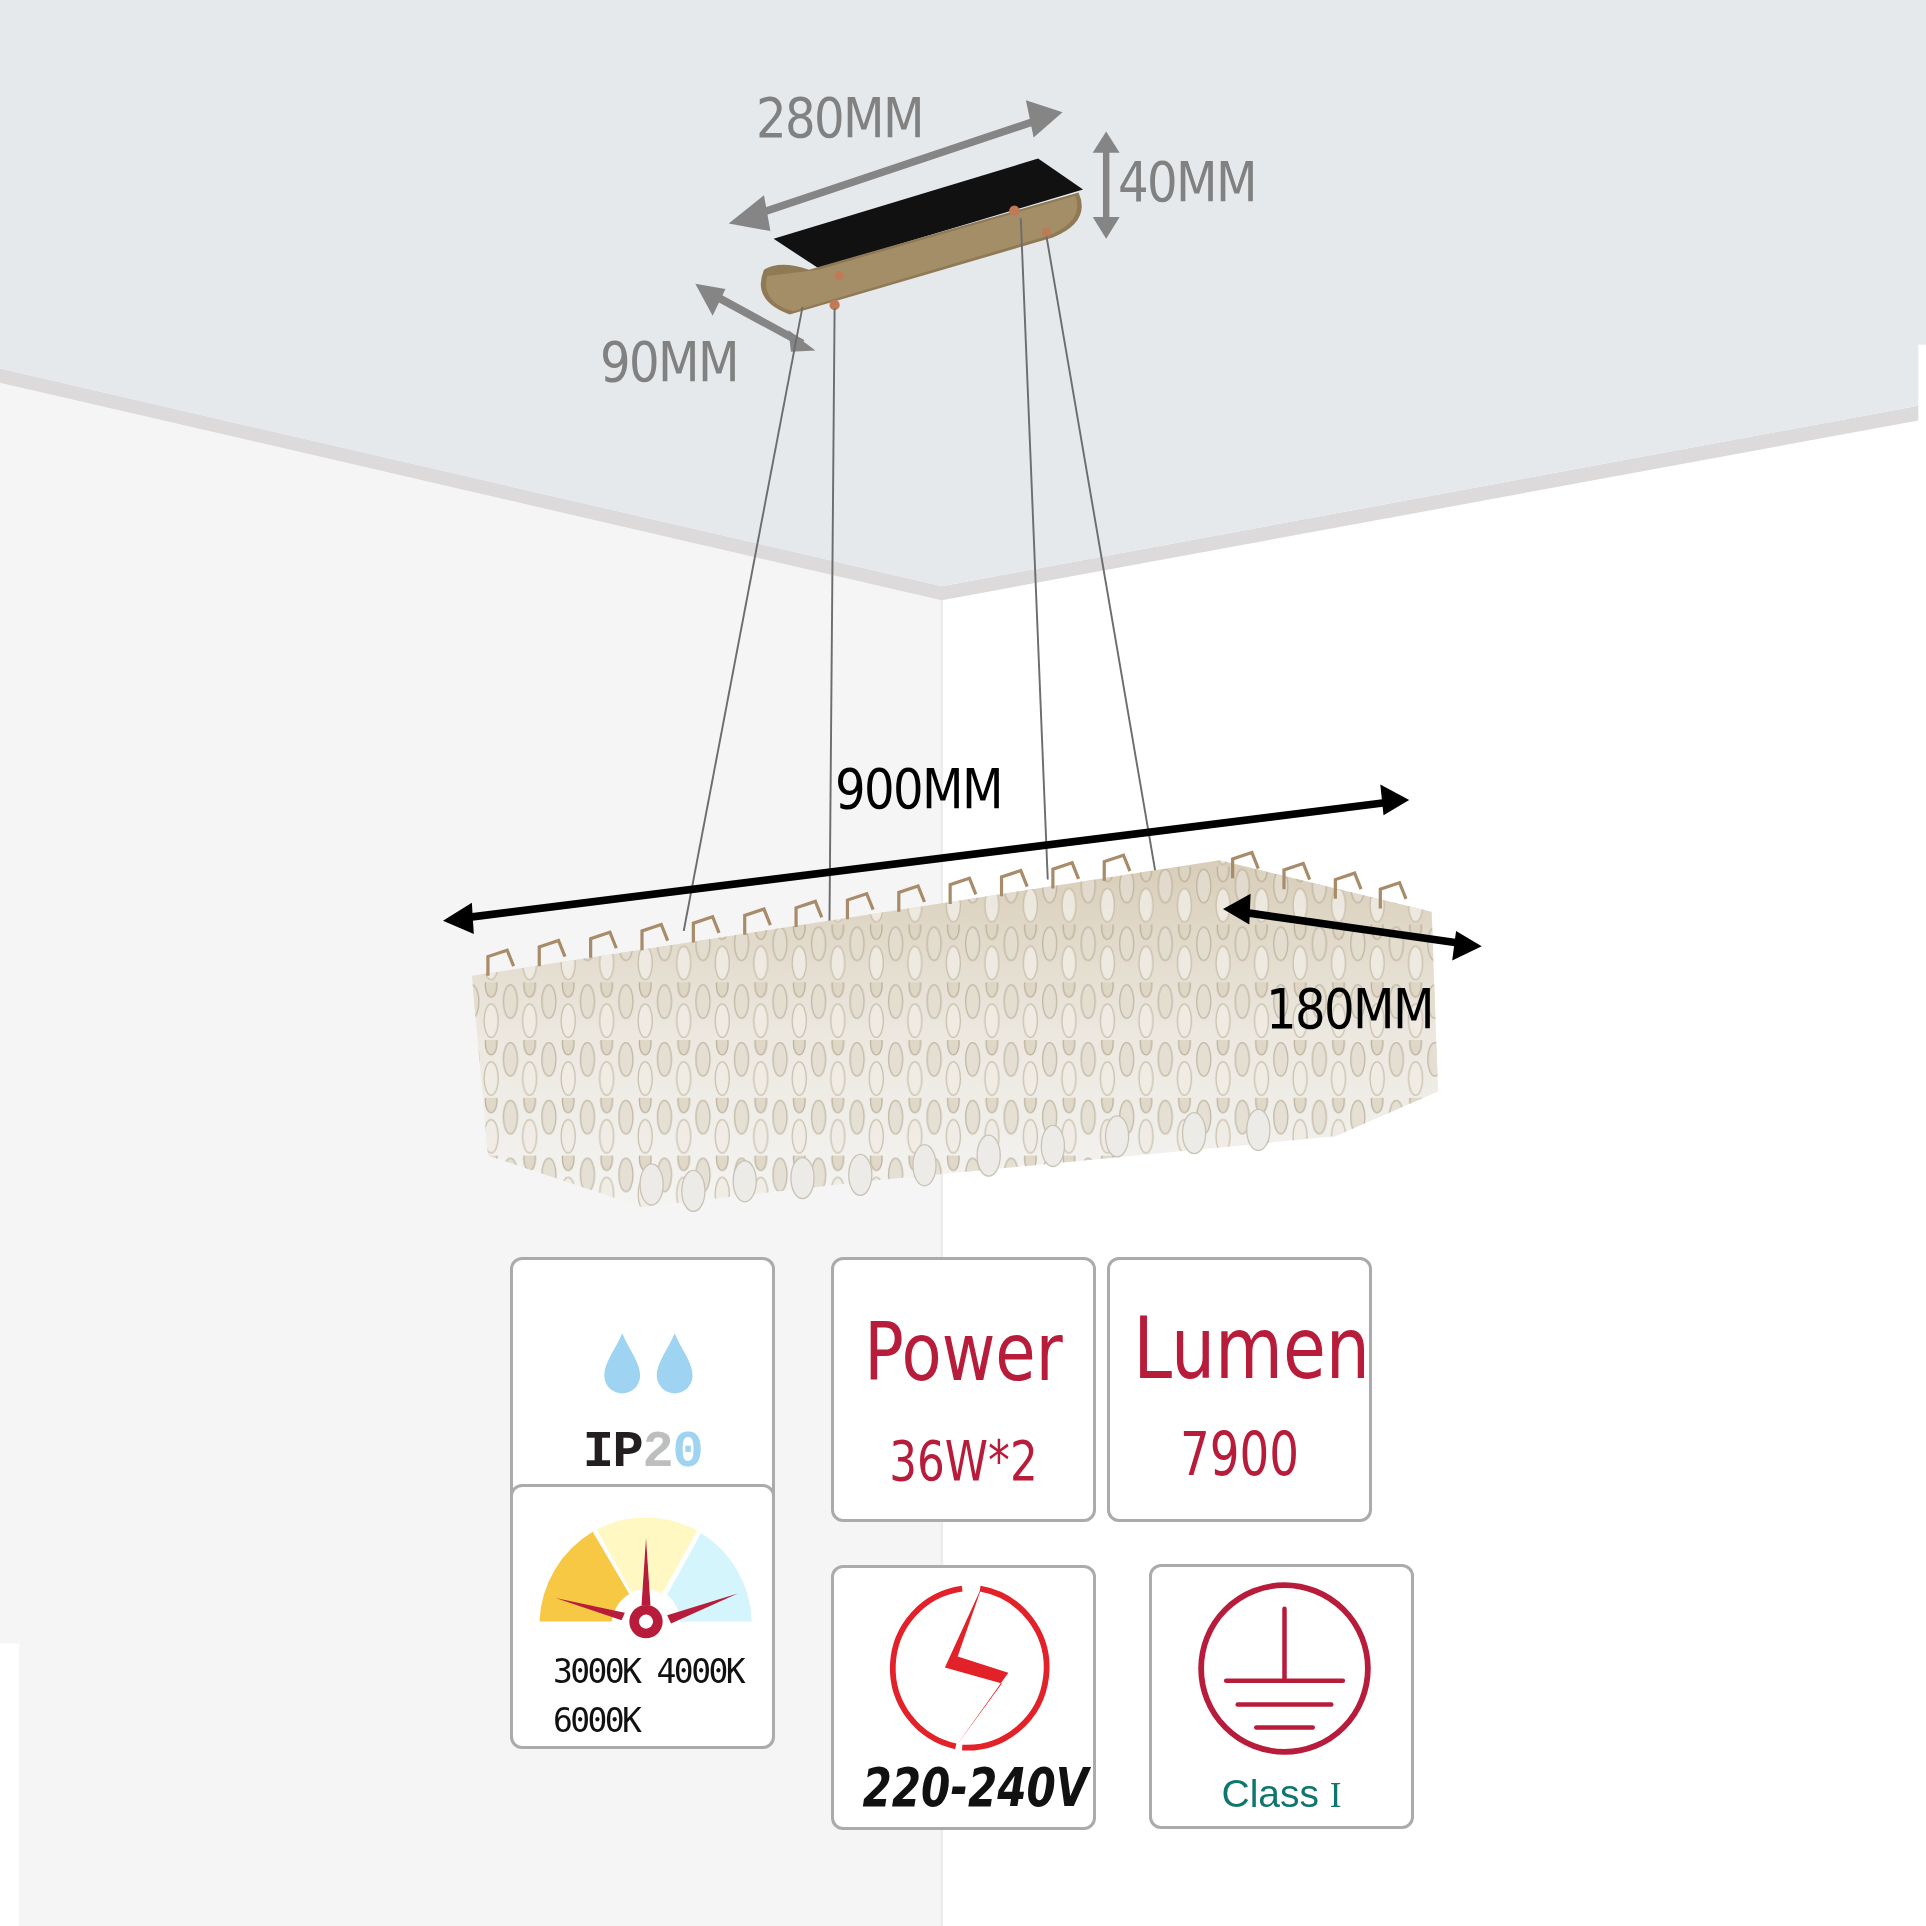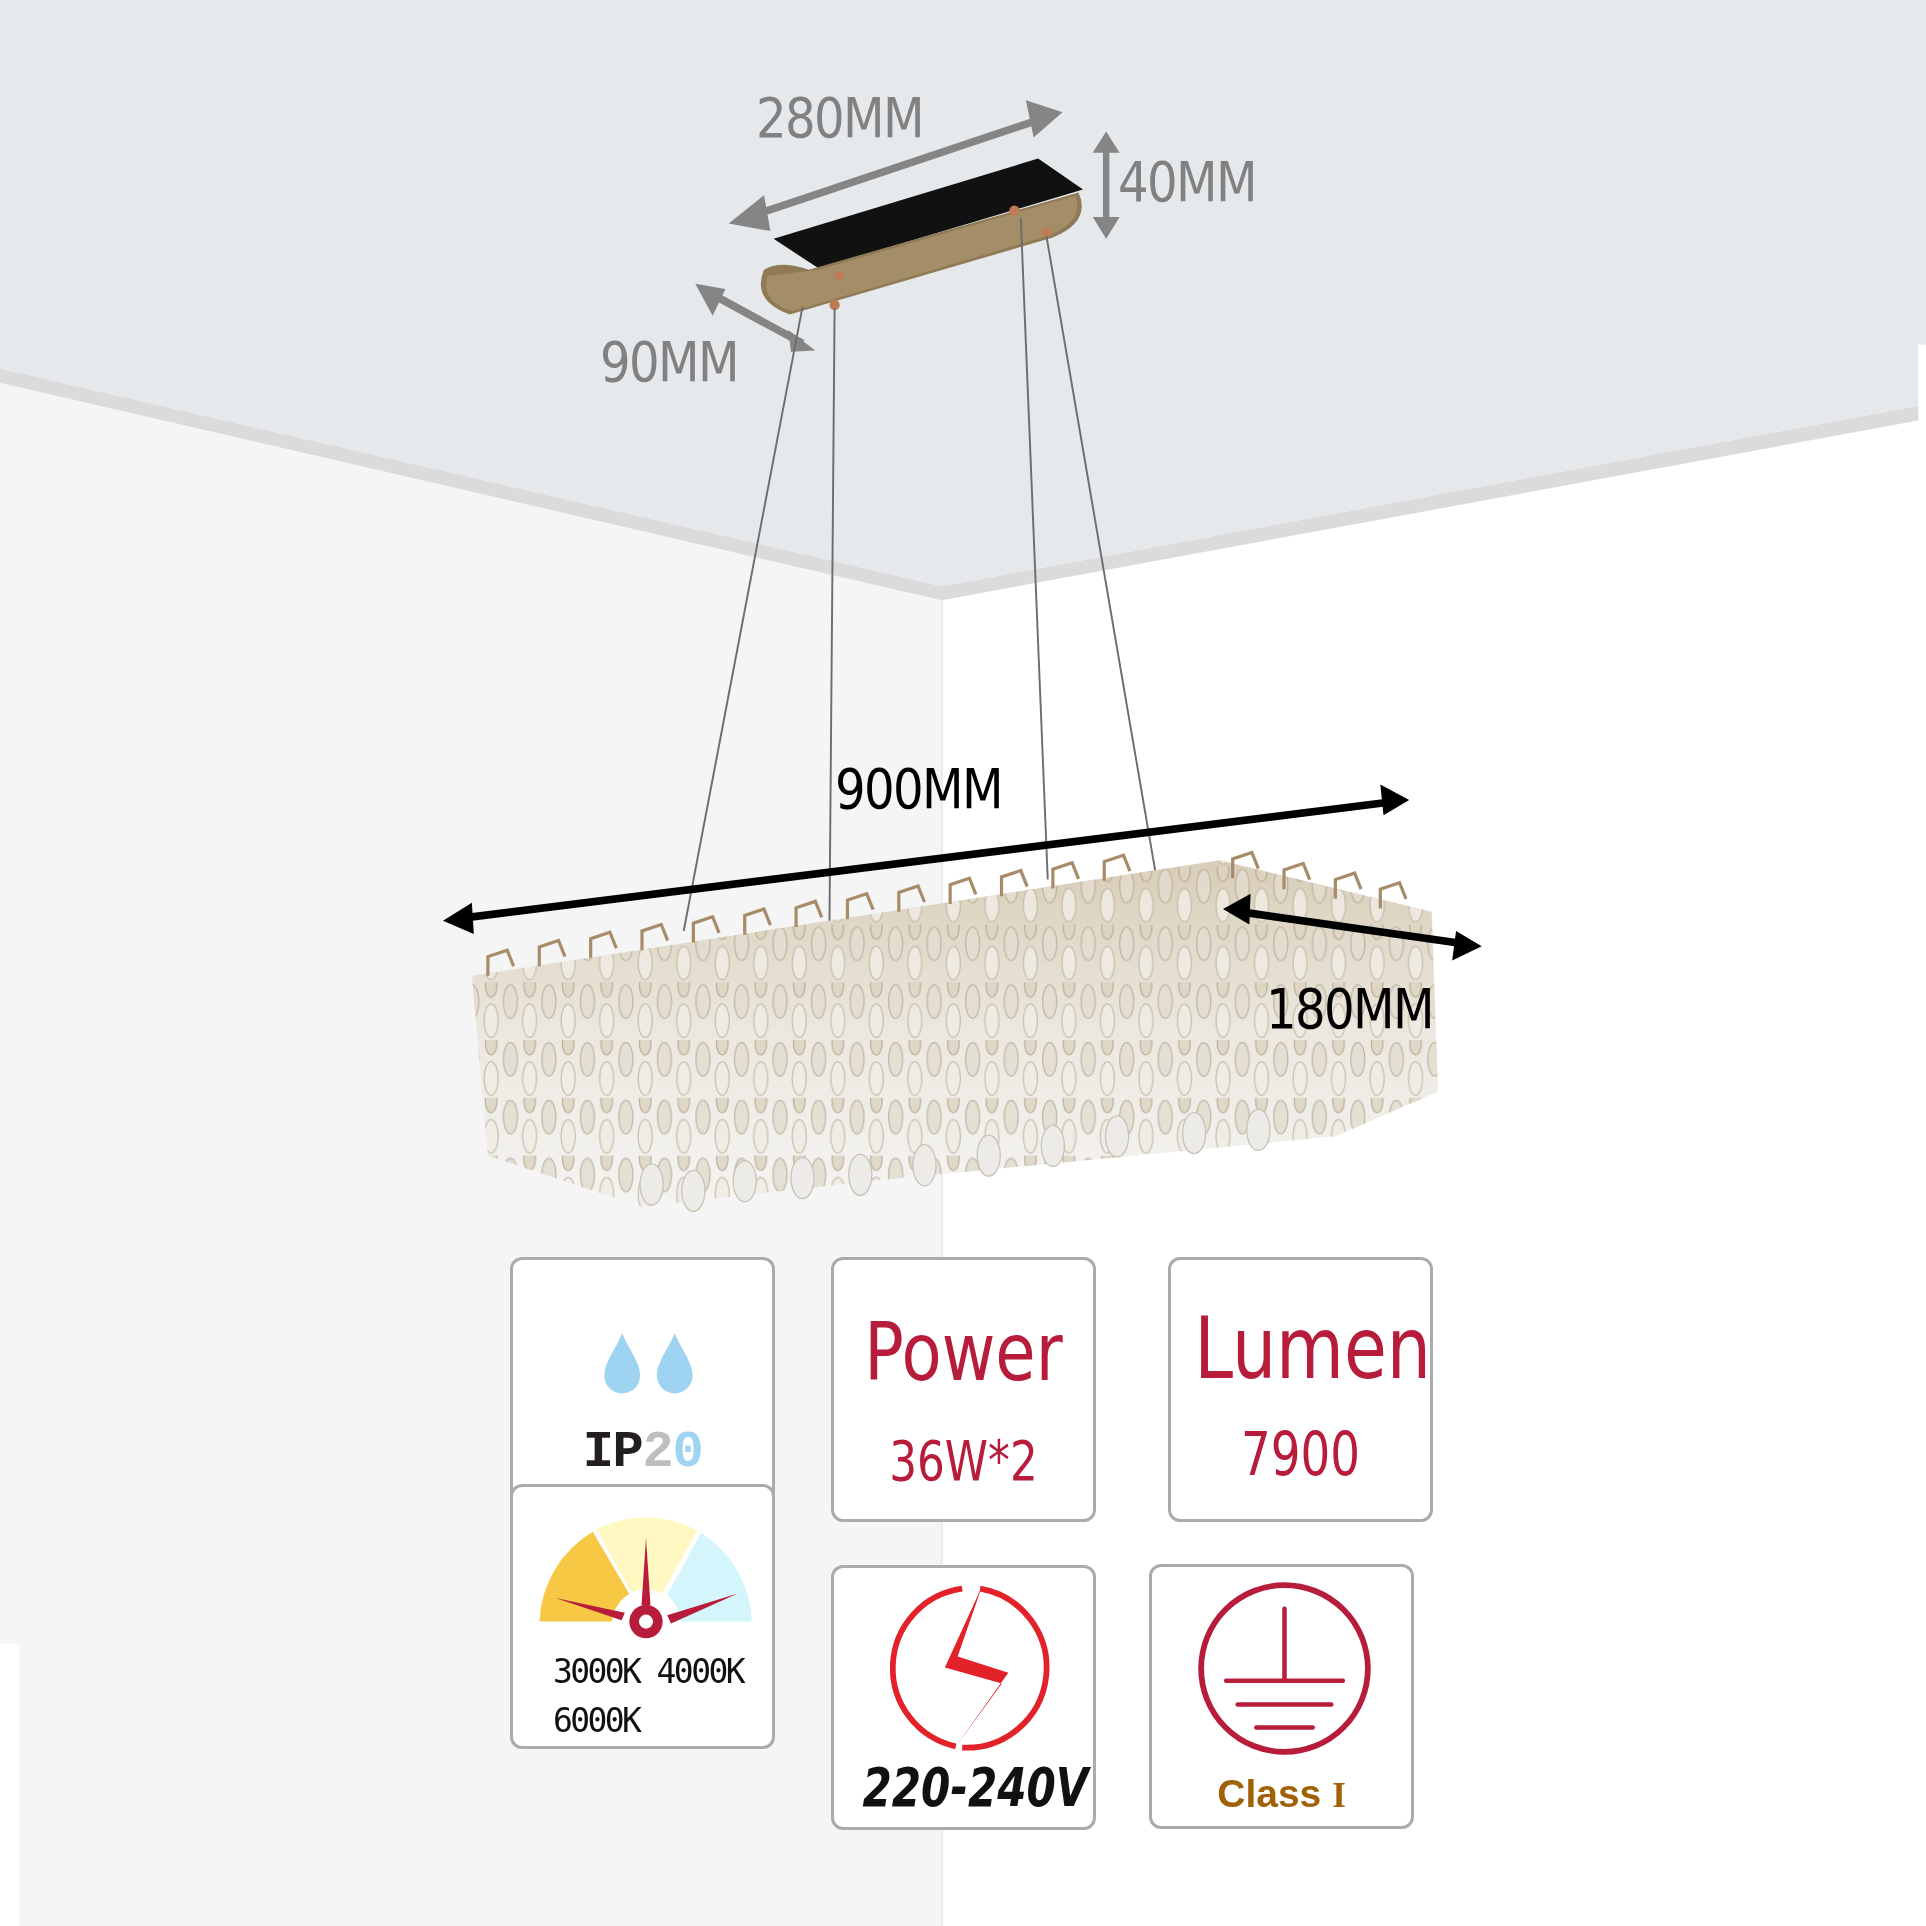--- a/index.html
+++ b/index.html
@@ -138,21 +138,21 @@
   <div class="t" style="top:167px; font-size:52px; font-weight:700; letter-spacing:-1.3px; font-family:Liberation Mono, monospace;">
     <span style="color:#231f20">IP</span><span style="color:#bdbebf">2</span><span style="color:#9fd3f2">0</span>
   </div>
 </div>
 
 <div class="card" style="left:831px; top:1257px;">
   <div class="t red" style="top:53px; font-size:80px; font-family:'DejaVu Sans', sans-serif; transform:scaleX(0.82);">Power</div>
   <div class="t red" style="top:173px; font-size:56px; font-family:'DejaVu Sans', sans-serif; transform:scaleX(0.78);">36W*2</div>
 </div>
 
-<div class="card" style="left:1168px; top:1257px;">
+<div class="card" style="left:1107px; top:1257px;">
   <div class="t red" style="top:46px; font-size:85px; font-family:'DejaVu Sans', sans-serif; transform:scaleX(0.82);">Lumen</div>
   <div class="t red" style="top:164px; font-size:60px; font-family:'DejaVu Sans', sans-serif; transform:scaleX(0.78);">7900</div>
 </div>
 
 <div class="card" style="left:510px; top:1484px;">
   <svg style="position:absolute; left:22px; top:19px;" width="222" height="135" viewBox="0 0 346 210">
 
     <path d="M7,180 A170,170 0 0 1 90,40 L147,137 A55,55 0 0 0 120,180 Z" fill="#f7c843"></path>
     <path d="M96,36 A170,170 0 0 1 253,38 L198,136 A55,55 0 0 0 150,134 Z" fill="#fff8c3"></path>
     <path d="M259,42 A170,170 0 0 1 338,180 L226,180 A55,55 0 0 0 206,138 Z" fill="#d3f5fb"></path>
@@ -177,18 +177,18 @@
 </div>
 
 <div class="card" style="left:1149px; top:1564px;">
   <svg style="position:absolute; left:44px; top:13px;" width="177" height="177" viewBox="0 0 276 276">
     <circle cx="138" cy="138" r="130" fill="none" stroke="#b81c3b" stroke-width="9"></circle>
     <line x1="138" y1="45" x2="138" y2="155" stroke="#b81c3b" stroke-width="7" stroke-linecap="round"></line>
     <line x1="47" y1="157" x2="229" y2="157" stroke="#b81c3b" stroke-width="7" stroke-linecap="round"></line>
     <line x1="65" y1="194" x2="211" y2="194" stroke="#b81c3b" stroke-width="7" stroke-linecap="round"></line>
     <line x1="94" y1="230" x2="182" y2="230" stroke="#b81c3b" stroke-width="7" stroke-linecap="round"></line>
   </svg>
-  <div class="t" style="top:207px; font-size:39px; color:#a16207; font-family:'Liberation Sans', sans-serif;font-weight:bold;">
+  <div class="t" style="top:207px; font-size:39px; color:#0f766e; font-family:'Liberation Sans', sans-serif;">
     <span>Class</span>
     <span style="font-family:'Liberation Serif', serif; font-size:35px;">I</span>
   </div>
 </div>
 
 
 </body></html>

